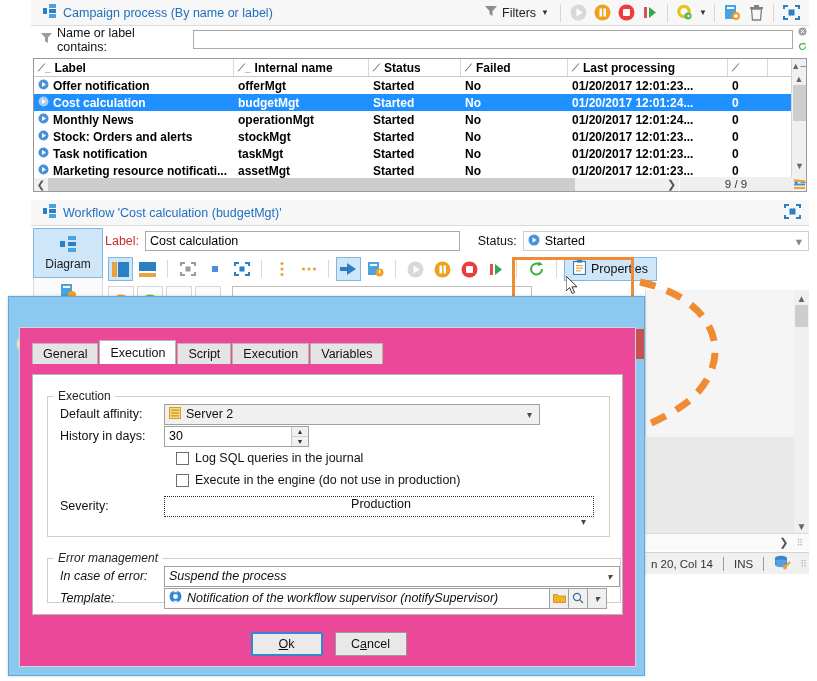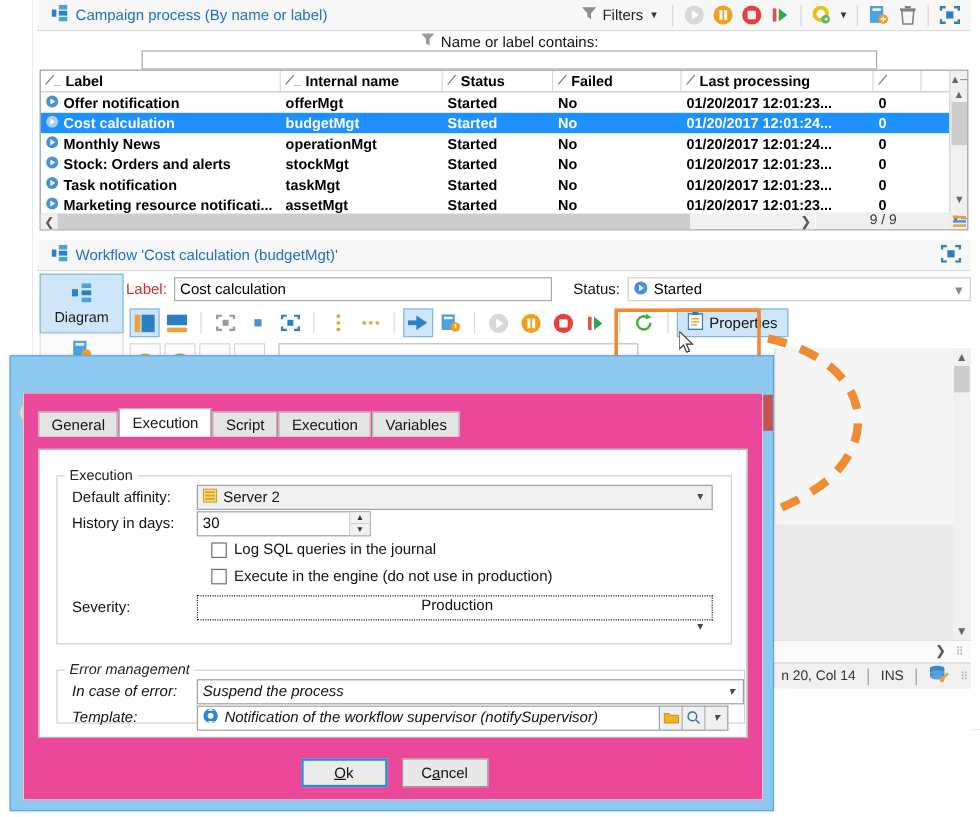--- a/index.html
+++ b/index.html
@@ -29,21 +29,21 @@
   }
   .tb-title { display:flex; align-items:center; gap:6px; margin-left:12px; color:#1f6fbf; font-size:12.5px; }
   .tb-right { margin-left:auto; display:flex; align-items:center; height:100%; }
   .tb-sep { width:1px; height:18px; background:#d6d6d6; margin:0 5px; }
   .tb-btn { width:24px; height:24px; display:flex; align-items:center; justify-content:center; cursor:default; }
   .filters-btn { display:flex; align-items:center; gap:5px; padding:0 6px; height:24px; color:#222; font-size:12.5px;text-align:right; }
 
   
   .filter-row {
     position:absolute; left:31px; top:27px; width:778px; height:25px;
-    background:#ffffff; display:flex; align-items:center;flex-direction:column;
+    background:#ffffff; display:flex; align-items:center;
   }
   .filter-label { display:flex; align-items:center; gap:5px; margin-left:10px; font-size:12.5px; color:#111; }
   .filter-input {
     margin-left:8px; height:19px; width:613px; border:1px solid #a9a9a9; background:#fff;
     font-family:"Liberation Sans",sans-serif; font-size:12px; padding:0 3px;
   }
   .filter-side { width:14px; margin-left:2px; display:flex; flex-direction:column; align-items:center; gap:1px; }
 
   
   .grid-wrap {
@@ -174,21 +174,21 @@
   .frow { display:flex; align-items:center; height:22px; margin:0 0 0 12px; }
   .flabel { width:104px; font-size:12.5px; color:#111; }
 
   .combo {
     height:21px; border:1px solid #a0a0a0; background:#fff; display:flex; align-items:center;
     padding-left:4px; gap:5px; font-size:12.5px; color:#111;
   }
   .combo .caret { margin-left:auto; width:19px; height:19px; display:flex; align-items:center; justify-content:center; color:#4a4a4a; font-size:10px; }
   .combo.gray { background:#f0f0f0; }
   .combo.dotted { border:1px dotted #2b2b2b;flex-direction:column; }
-  .w-aff { width:430px; }
+  .w-aff { width:376px; }
   .w-sev { width:430px; }
   .w-err { width:456px; }
   .w-tpl { width:430px; }
 
   .spin { width:145px; height:21px; border:1px solid #a0a0a0; background:#fff; display:flex; align-items:center; padding-left:4px; font-size:12.5px; }
   .spin .arrows { margin-left:auto; width:17px; height:19px; border-left:1px solid #c8c8c8; display:flex; flex-direction:column; }
   .spin .ar { flex:1; display:flex; align-items:center; justify-content:center; font-size:7px; color:#333; background:#f0f0f0;}
   .spin .ar:first-child { border-bottom:1px solid #d2d2d2; }
 
   .cbrow { display:flex; align-items:center; height:22px; margin-left:128px; gap:6px; font-size:12.5px; color:#111;}

